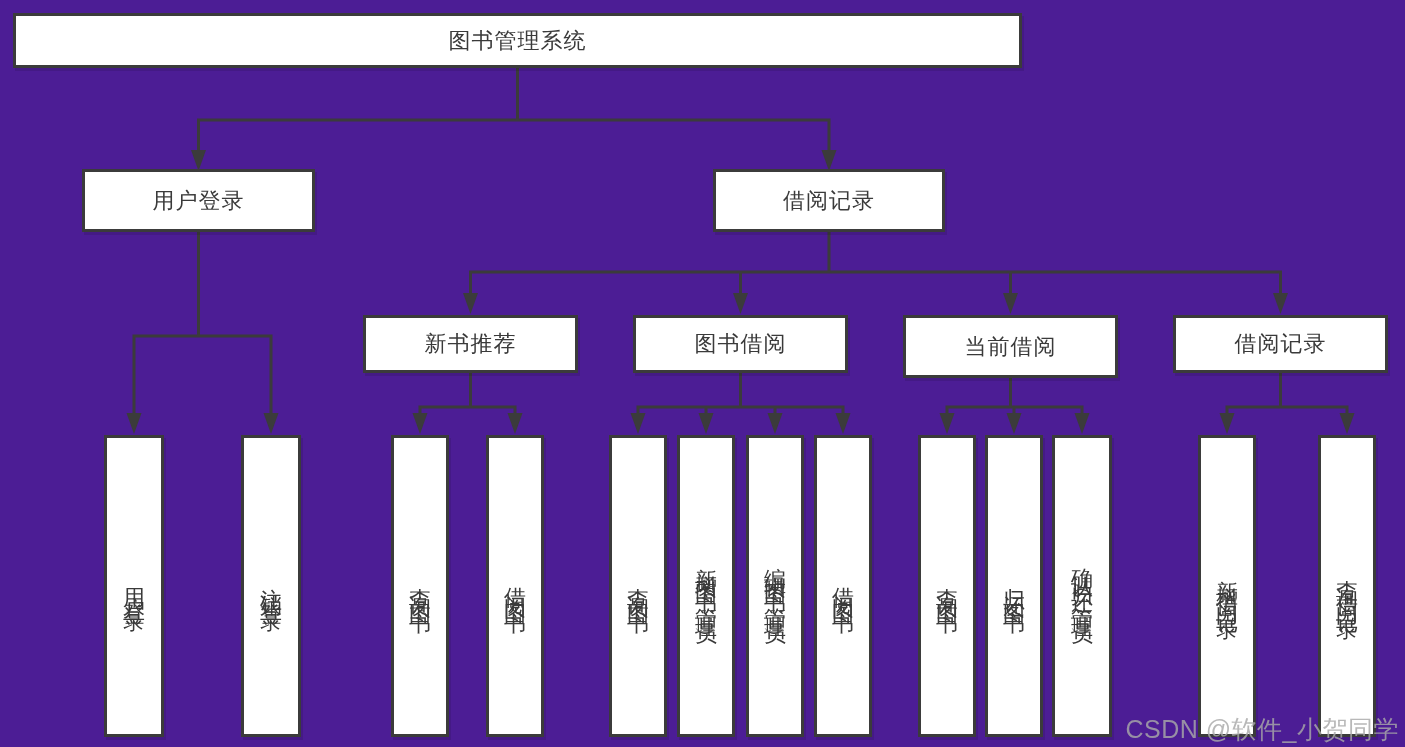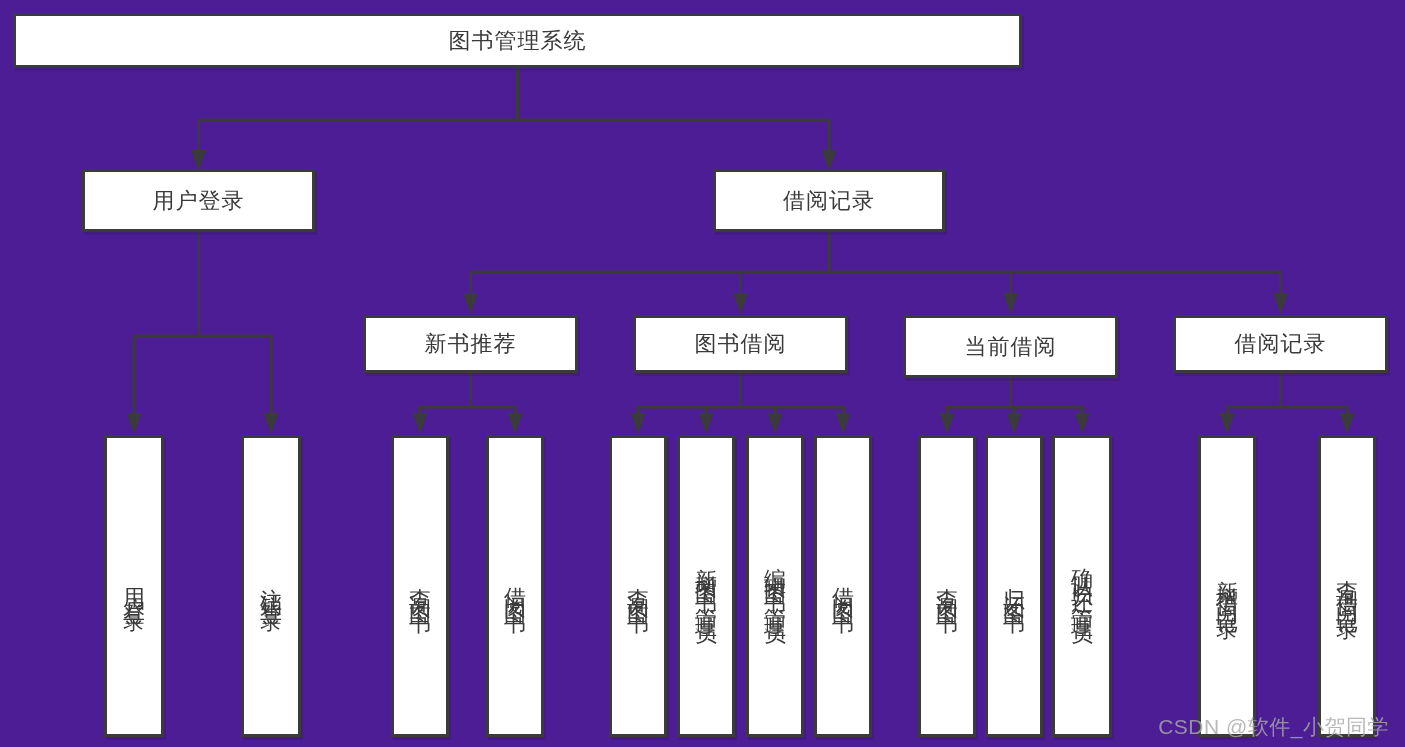--- a/index.html
+++ b/index.html
@@ -25,22 +25,22 @@
   .vnode span {
     writing-mode:vertical-rl;
     text-orientation:mixed;
     font-size:22px;
     letter-spacing:8px;
     line-height:1;
     white-space:nowrap;
   }
   .watermark {
     position:absolute;
-    right:16px; top:713px;
-    font-size:21px;
+    right:6px; top:713px;
+    font-size:25px;
     color:rgba(168,168,168,0.82);
     letter-spacing:0.5px;
     z-index:5;
     text-align:center;
   }
 </style>
 </head>
 <body>
 
 <div class="canvas">

